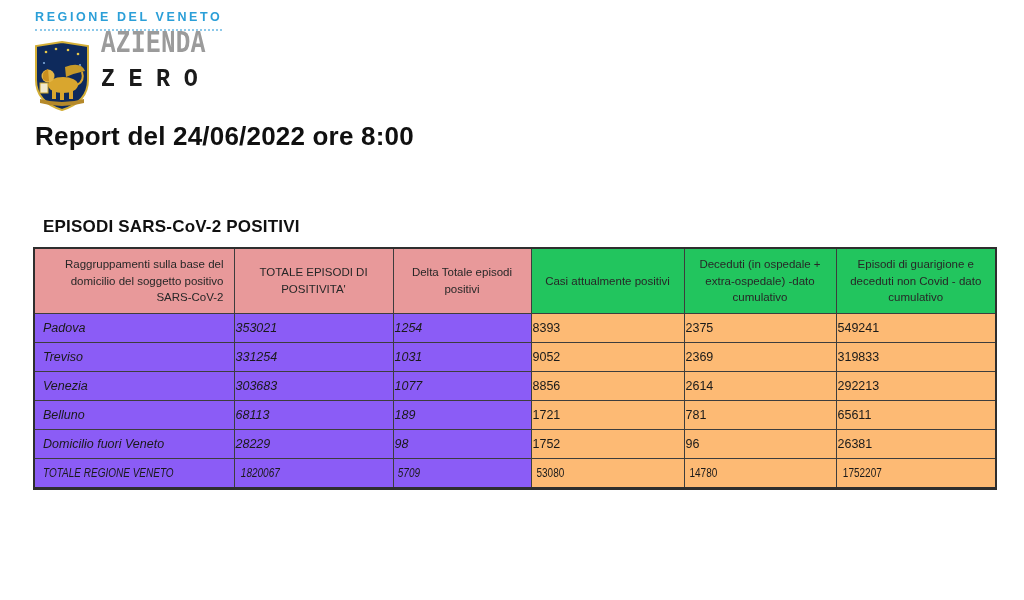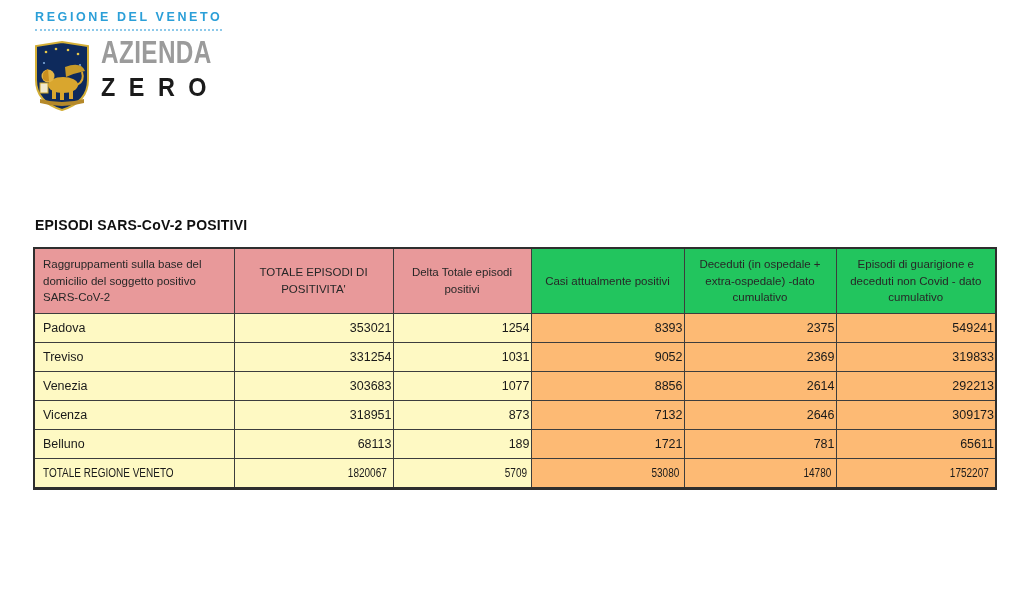--- a/index.html
+++ b/index.html
@@ -7,53 +7,53 @@
   .page{position:relative;width:1024px;height:600px;overflow:hidden;background:#fff;}
 
   
   .region-label{
     position:absolute;left:35px;top:10px;
     display:inline-block;
     color:#2b9fd8;font-weight:bold;font-size:12.5px;letter-spacing:2.6px;
     padding-bottom:5px;border-bottom:2px dotted #8ec9e9;
   }
   .crest{position:absolute;left:35px;top:41px;}
-  .brand{position:absolute;left:101px;top:36px;}
+  .brand{position:absolute;left:101px;top:28px;font-family:Liberation Mono, monospace;}
   .brand .azienda{
     font-size:32px;font-weight:bold;color:#9b9b9b;line-height:1;
     transform:scaleX(0.76);transform-origin:left top;letter-spacing:0.5px;
   }
   .brand .zero{
     font-size:26px;font-weight:bold;color:#1b1b1b;line-height:1;margin-top:6px;
     letter-spacing:15px;transform:scaleX(0.9);transform-origin:left top;white-space:nowrap;
   }
 
   
   .report-title{position:absolute;left:35px;top:121px;font-size:26px;font-weight:bold;color:#101010;letter-spacing:0.2px;}
   .report-subtitle{position:absolute;left:35px;top:168px;font-size:11px;font-weight:bold;color:#1d1d1d;}
-  .section-title{position:absolute;left:35px;top:217px;font-size:14px;font-weight:bold;color:#101010;letter-spacing:0.2px;}
+  .section-title{position:absolute;left:43px;top:217px;font-size:17px;font-weight:bold;color:#101010;letter-spacing:0.2px;}
 
   
   table.episodes{
     position:absolute;left:33px;top:247px;width:962px;
     border-collapse:collapse;table-layout:fixed;
     border:2px solid #2e2e2e;border-bottom-width:3px;
   }
   .episodes th,.episodes td{border:1px solid #3d3d3d;overflow:hidden;}
   .episodes th{
     font-weight:normal;font-size:11.5px;color:#272727;
     padding:3px 10px;height:58px;vertical-align:middle;text-align:center;line-height:1.45;
   }
-  .episodes th.left{text-align:left;padding-left:8px;}
+  .episodes th.left{text-align:right;padding-left:8px;}
   .episodes td{height:26px;font-size:12.5px;color:#1a1a1a;vertical-align:middle;}
   .episodes td.lbl{text-align:left;padding-left:8px;}
-  .episodes td.num{text-align:right;margin-top:44px;}
+  .episodes td.num{text-align:left;margin-top:44px;}
   .pink{background:#e8999a;}
   .grnh{background:#22c55e;}
-  .cream{background:#fef9c3;}
+  .cream{background:#8b5cf6;font-style:italic;}
   .green{background:#fdba74;}
   tr.total td{font-size:12.5px;}
   tr.total .narrow{display:inline-block;transform:scaleX(0.8);transform-origin:center;white-space:nowrap;}
   tr.total td.lbl .narrow{transform-origin:left;}
   col.c1{width:200px;}col.c2{width:159px;}col.c3{width:138px;}
   col.c4{width:153px;}col.c5{width:152px;}col.c6{width:160px;}
 </style>
 </head>
 <body>
 
@@ -81,20 +81,21 @@
       <rect x="5" y="42" width="8" height="10" fill="#f0e8cd" stroke="#c9a227" stroke-width="1"></rect>
       <path d="M5 58 Q27 64 49 58 L49 62 Q27 68 5 62 Z" fill="#b5892a"></path>
     </svg>
   </div>
 
   <div class="brand">
     <div class="azienda">AZIENDA</div>
     <div class="zero">ZERO</div>
   </div>
 
+  <div class="report-title">Report del 24/06/2022 ore 8:00</div>
   <div class="section-title">EPISODI SARS-CoV-2 POSITIVI</div>
 
   <table class="episodes">
     <colgroup>
       <col class="c1">
         <col class="c2">
         <col class="c3">
         <col class="c4">
         <col class="c5">
         <col class="c6">
@@ -128,34 +129,34 @@
       </tr>
       <tr>
         <td class="lbl cream">Venezia</td>
         <td class="num cream">303683</td>
         <td class="num cream">1077</td>
         <td class="num green">8856</td>
         <td class="num green">2614</td>
         <td class="num green">292213</td>
       </tr>
       <tr>
-        <td class="lbl cream">Vicenza</td>
-        <td class="num cream">318951</td>
-        <td class="num cream">873</td>
-        <td class="num green">7132</td>
-        <td class="num green">2646</td>
-        <td class="num green">309173</td>
-      </tr>
-      <tr>
         <td class="lbl cream">Belluno</td>
         <td class="num cream">68113</td>
         <td class="num cream">189</td>
         <td class="num green">1721</td>
         <td class="num green">781</td>
         <td class="num green">65611</td>
+      </tr>
+      <tr>
+        <td class="lbl cream">Domicilio fuori Veneto</td>
+        <td class="num cream">28229</td>
+        <td class="num cream">98</td>
+        <td class="num green">1752</td>
+        <td class="num green">96</td>
+        <td class="num green">26381</td>
       </tr>
       <tr class="total">
         <td class="lbl cream"><span class="narrow">TOTALE REGIONE VENETO</span></td>
         <td class="num cream"><span class="narrow">1820067</span></td>
         <td class="num cream"><span class="narrow">5709</span></td>
         <td class="num green"><span class="narrow">53080</span></td>
         <td class="num green"><span class="narrow">14780</span></td>
         <td class="num green"><span class="narrow">1752207</span></td>
       </tr>
     </tbody>

